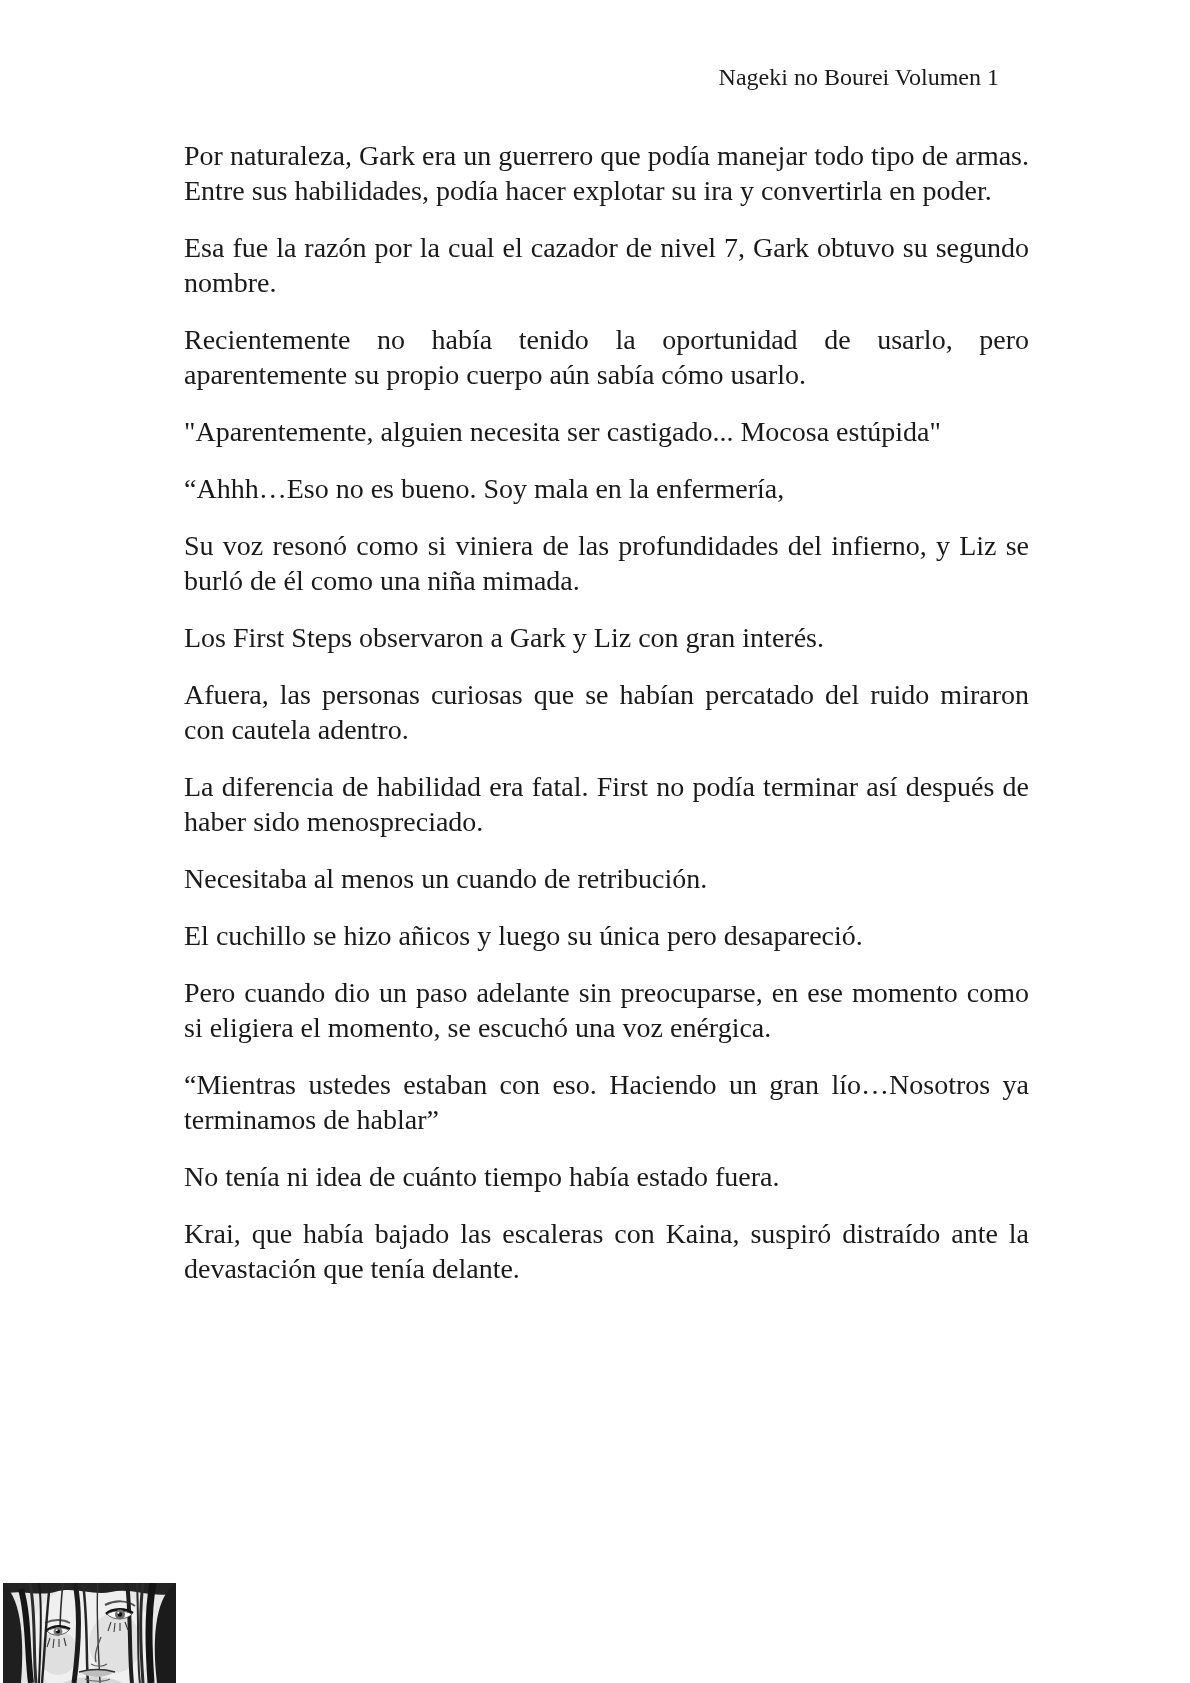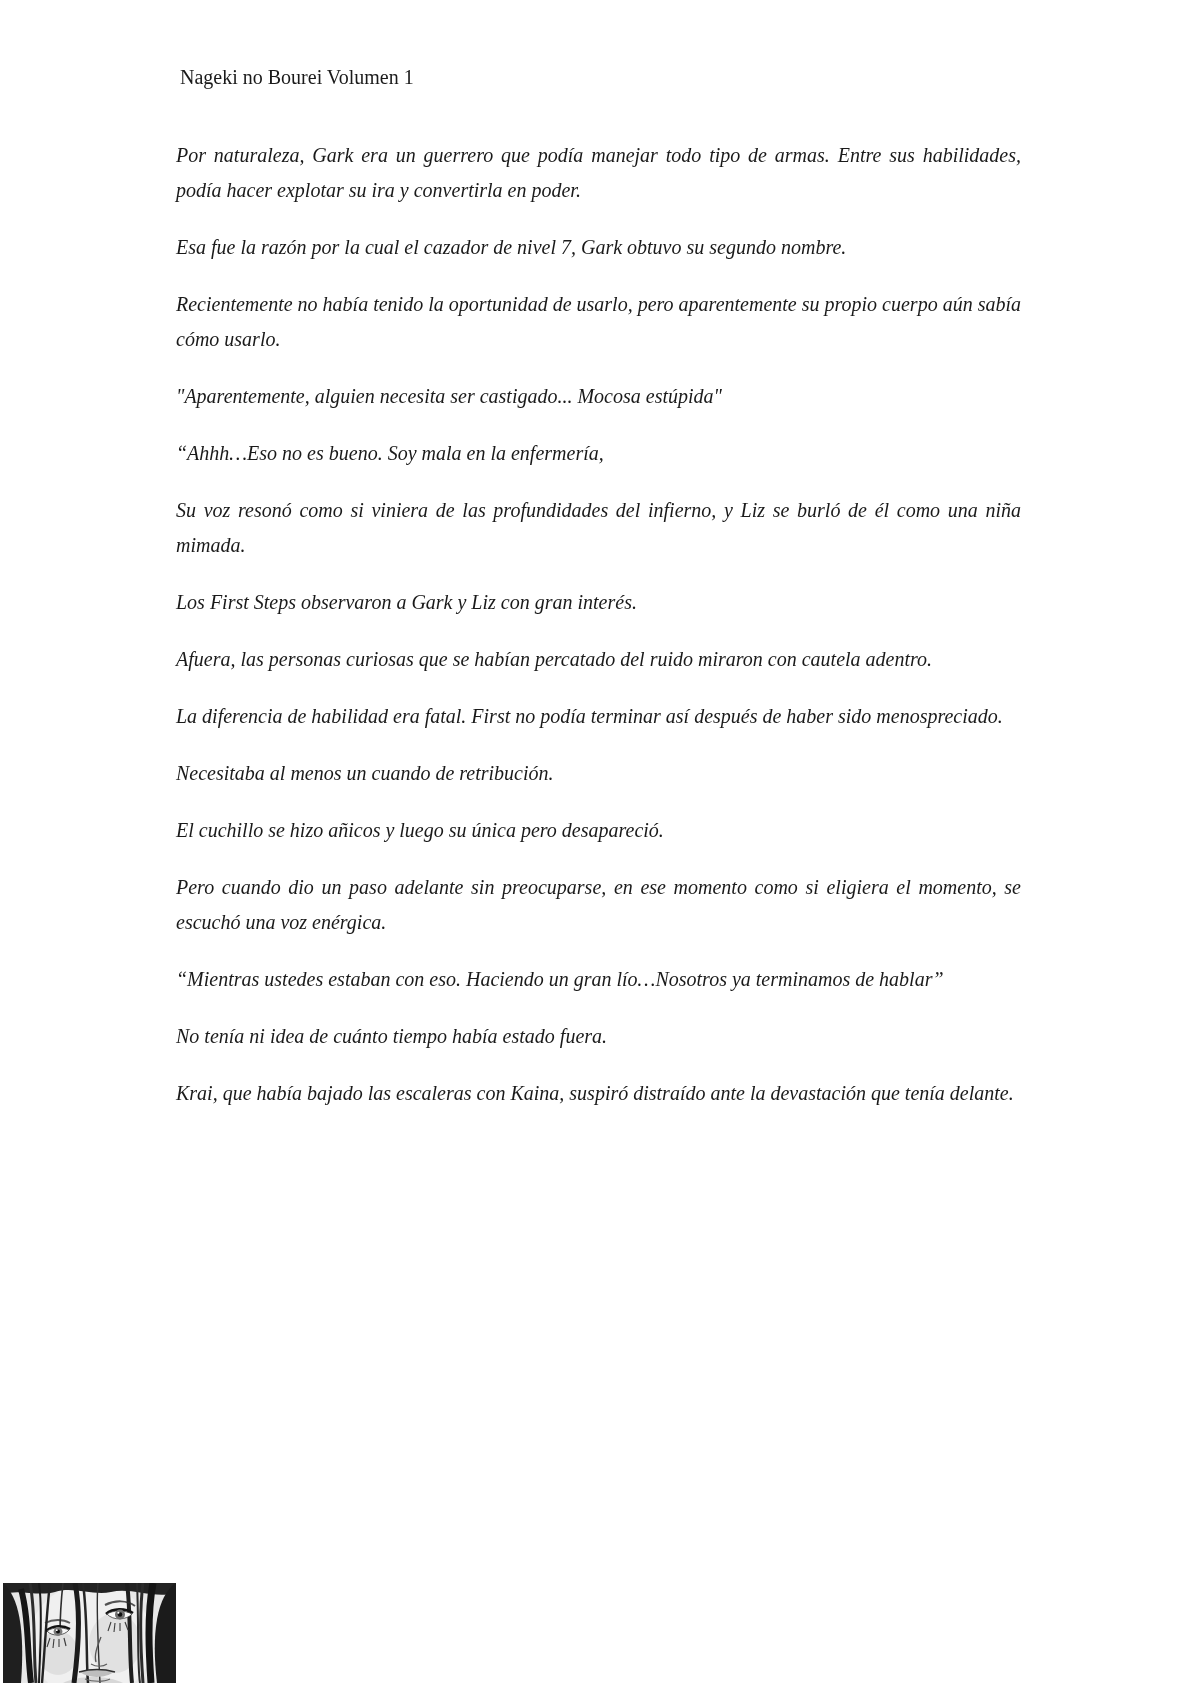--- a/index.html
+++ b/index.html
@@ -9,37 +9,36 @@
     background: #ffffff;
     overflow: hidden;
     position: relative;
     font-family: "Liberation Serif", "DejaVu Serif", serif;
     color: #1a1a1a;
   }
   .page { position: absolute; inset: 0; background: #ffffff; }
   .doc-header {
     position: absolute;
     top: 60px;
-    left: 180px;
+    left: 154px;
     width: 845px;
-    text-align: left;
-    font-size: 20px;
+    text-align: right;
+    font-size: 24px;
     line-height: 34px;
     white-space: nowrap;
   }
   .doc-body {
     position: absolute;
     top: 138px;
-    left: 176px;
+    left: 184px;
     width: 845px;
-    font-size: 20px;
+    font-size: 28px;
     line-height: 35px;
     text-align: justify;
     text-justify: inter-word;
-    font-style: italic;
   }
   .doc-body p { margin: 0 0 22px 0; padding: 0; }
   .doc-body p:last-child { margin-bottom: 8px; }
   .footer-art {
     position: absolute;
     left: 3px;
     top: 1583px;
     width: 173px;
     height: 100px;
     overflow: hidden;

